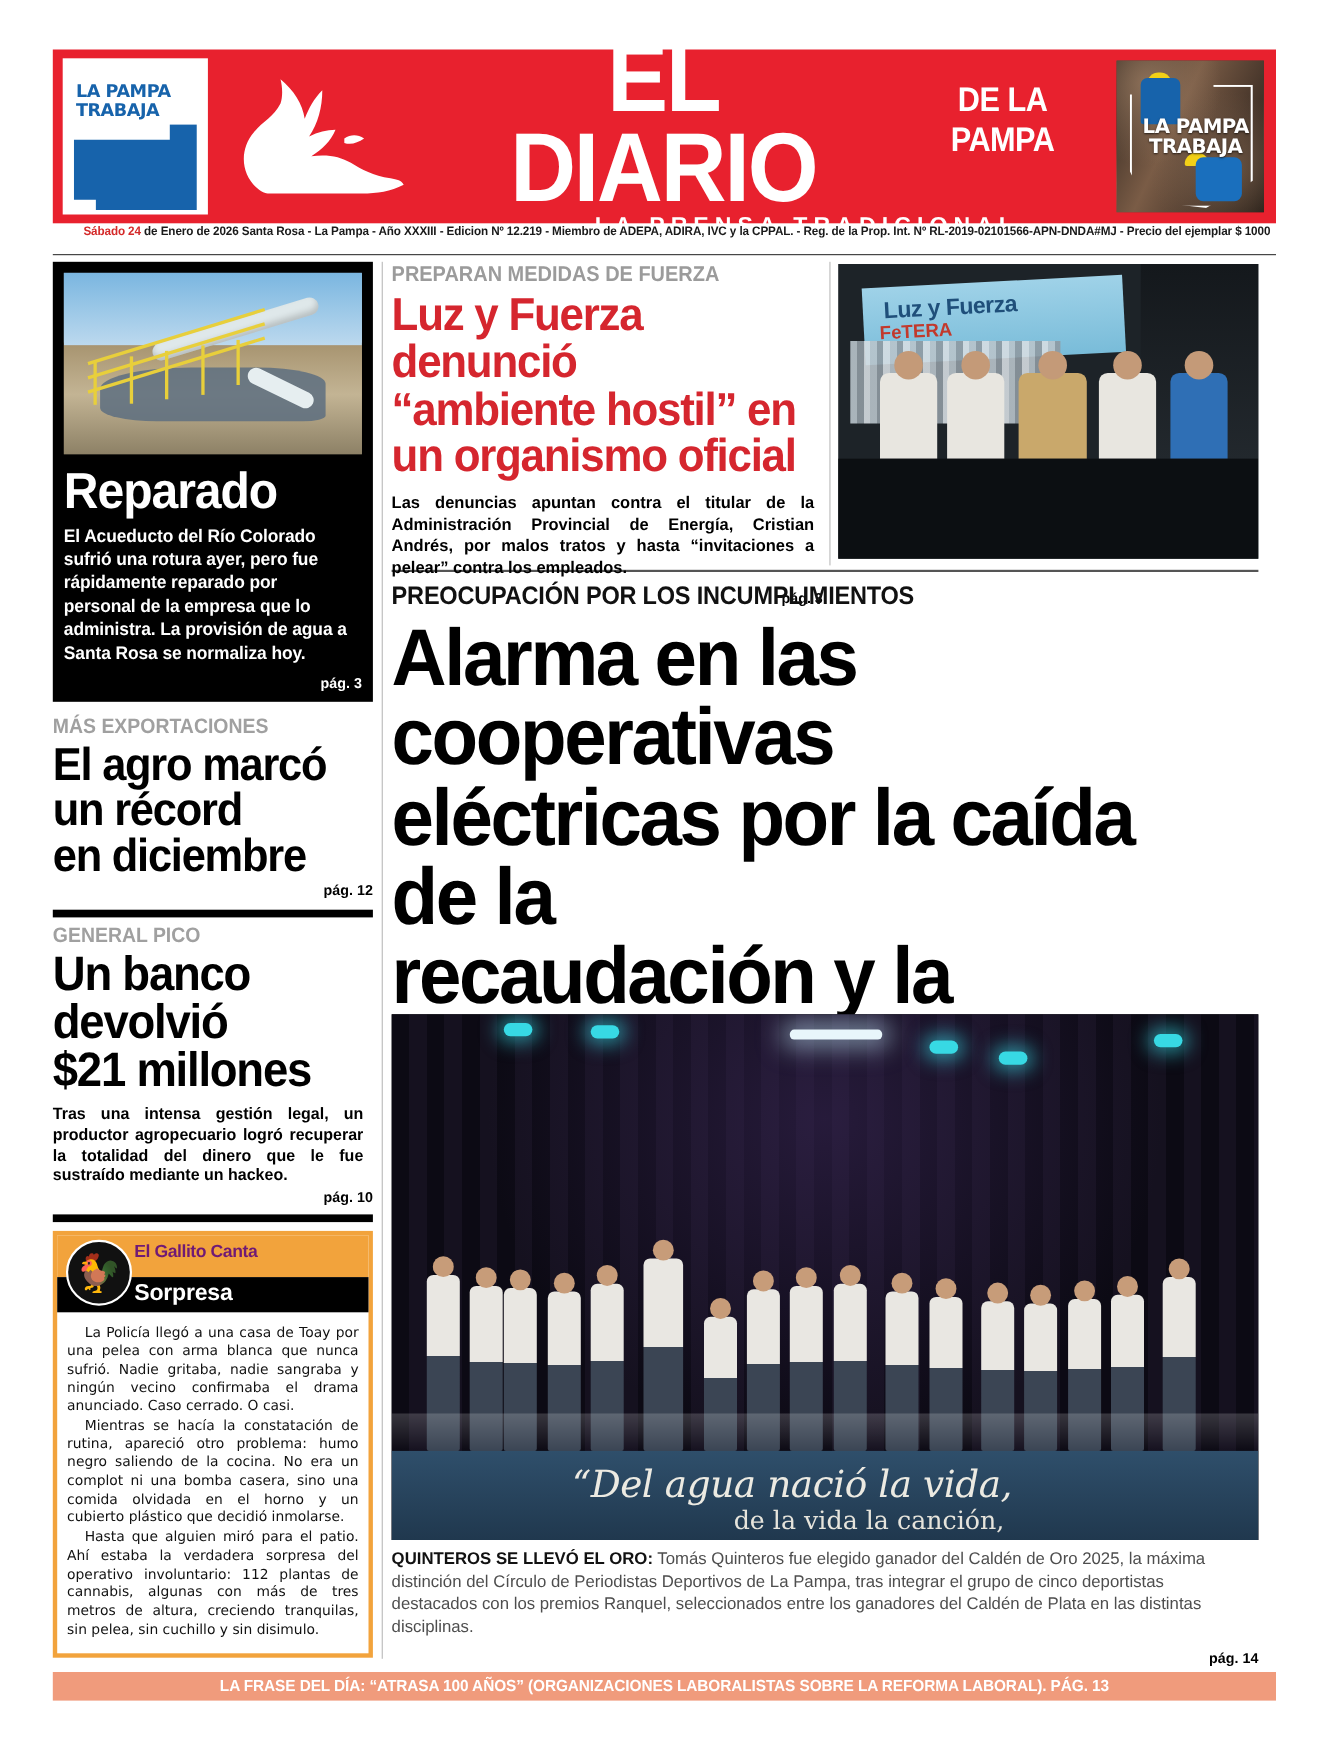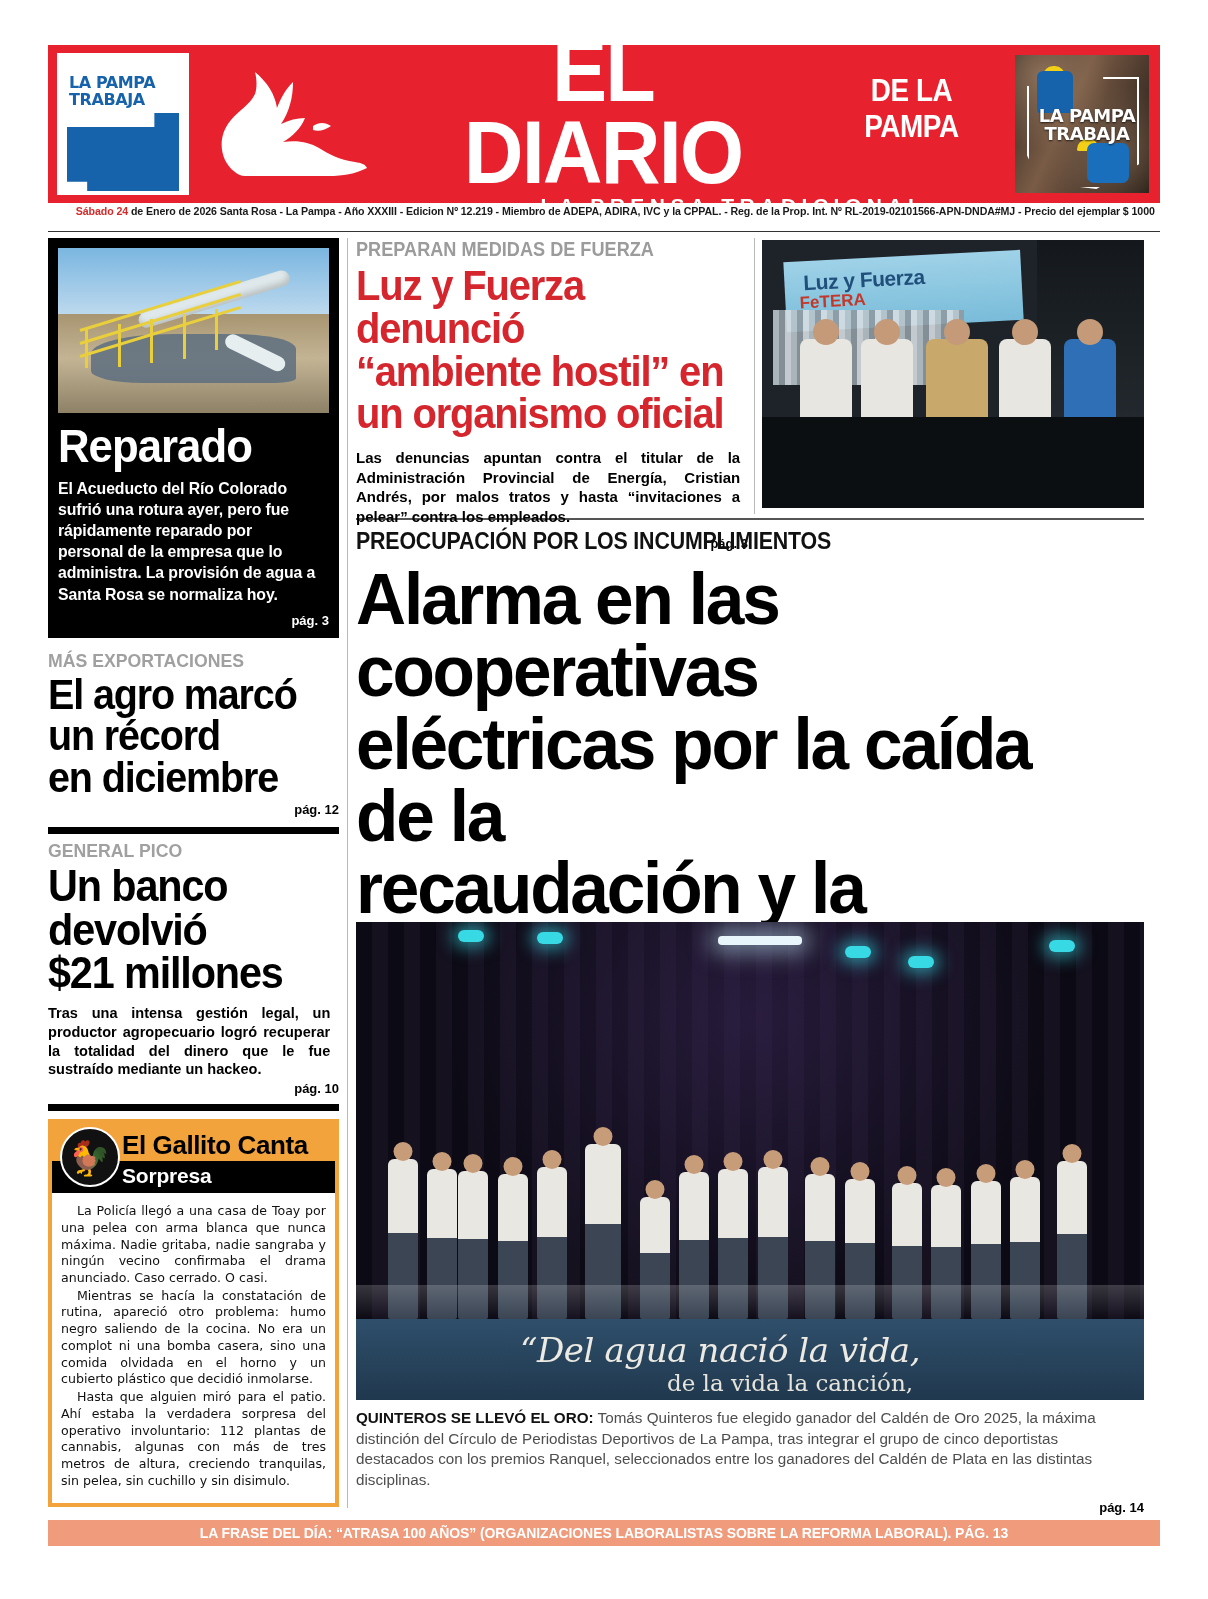--- a/index.html
+++ b/index.html
@@ -307,21 +307,21 @@
     position: relative;
   }
   .gallito-head {
     background: #f2a33c;
     height: 38px;
     position: relative;
   }
   .gallito-head .title {
     position: absolute; left: 70px; top: 7px;
     font-family: "Liberation Sans Narrow","Liberation Sans", sans-serif;
-    font-size: 26px; font-weight: bold; color:#000000;
+    font-size: 16px; font-weight: bold; color:#701a75;
     letter-spacing: -0.4px;
   }
   .gallito-sub {
     background: #000000;
     height: 32px;
     position: relative;
   }
   .gallito-sub .title {
     position: absolute; left: 70px; top: 3px;
     font-family: "Liberation Sans Narrow","Liberation Sans", sans-serif;
@@ -691,21 +691,21 @@
       <div class="gallito-badge">
         <span class="rooster">🐓</span>
       </div>
       <div class="gallito-head">
         <div class="title">El Gallito Canta</div>
       </div>
       <div class="gallito-sub">
         <div class="title">Sorpresa</div>
       </div>
       <div class="gallito-body">
-        <p>La Policía llegó a una casa de Toay por una pelea con arma blanca que nunca máxima. Nadie gritaba, nadie sangraba y ningún vecino confirmaba el drama anunciado. Caso cerrado. O casi.</p>
+        <p>La Policía llegó a una casa de Toay por una pelea con arma blanca que nunca sufrió. Nadie gritaba, nadie sangraba y ningún vecino confirmaba el drama anunciado. Caso cerrado. O casi.</p>
         <p>Mientras se hacía la constatación de rutina, apareció otro problema: humo negro saliendo de la cocina. No era un complot ni una bomba casera, sino una comida olvidada en el horno y un cubierto plástico que decidió inmolarse.</p>
         <p>Hasta que alguien miró para el patio. Ahí estaba la verdadera sorpresa del operativo involuntario: 112 plantas de cannabis, algunas con más de tres metros de altura, creciendo tranquilas, sin pelea, sin cuchillo y sin disimulo.</p>
       </div>
     </div>
   </div>
 
   <div class="top-center">
     <div class="kicker-grey-2">PREPARAN MEDIDAS DE FUERZA</div>
     <div class="hl-red">
       <div>Luz y Fuerza denunció</div>

